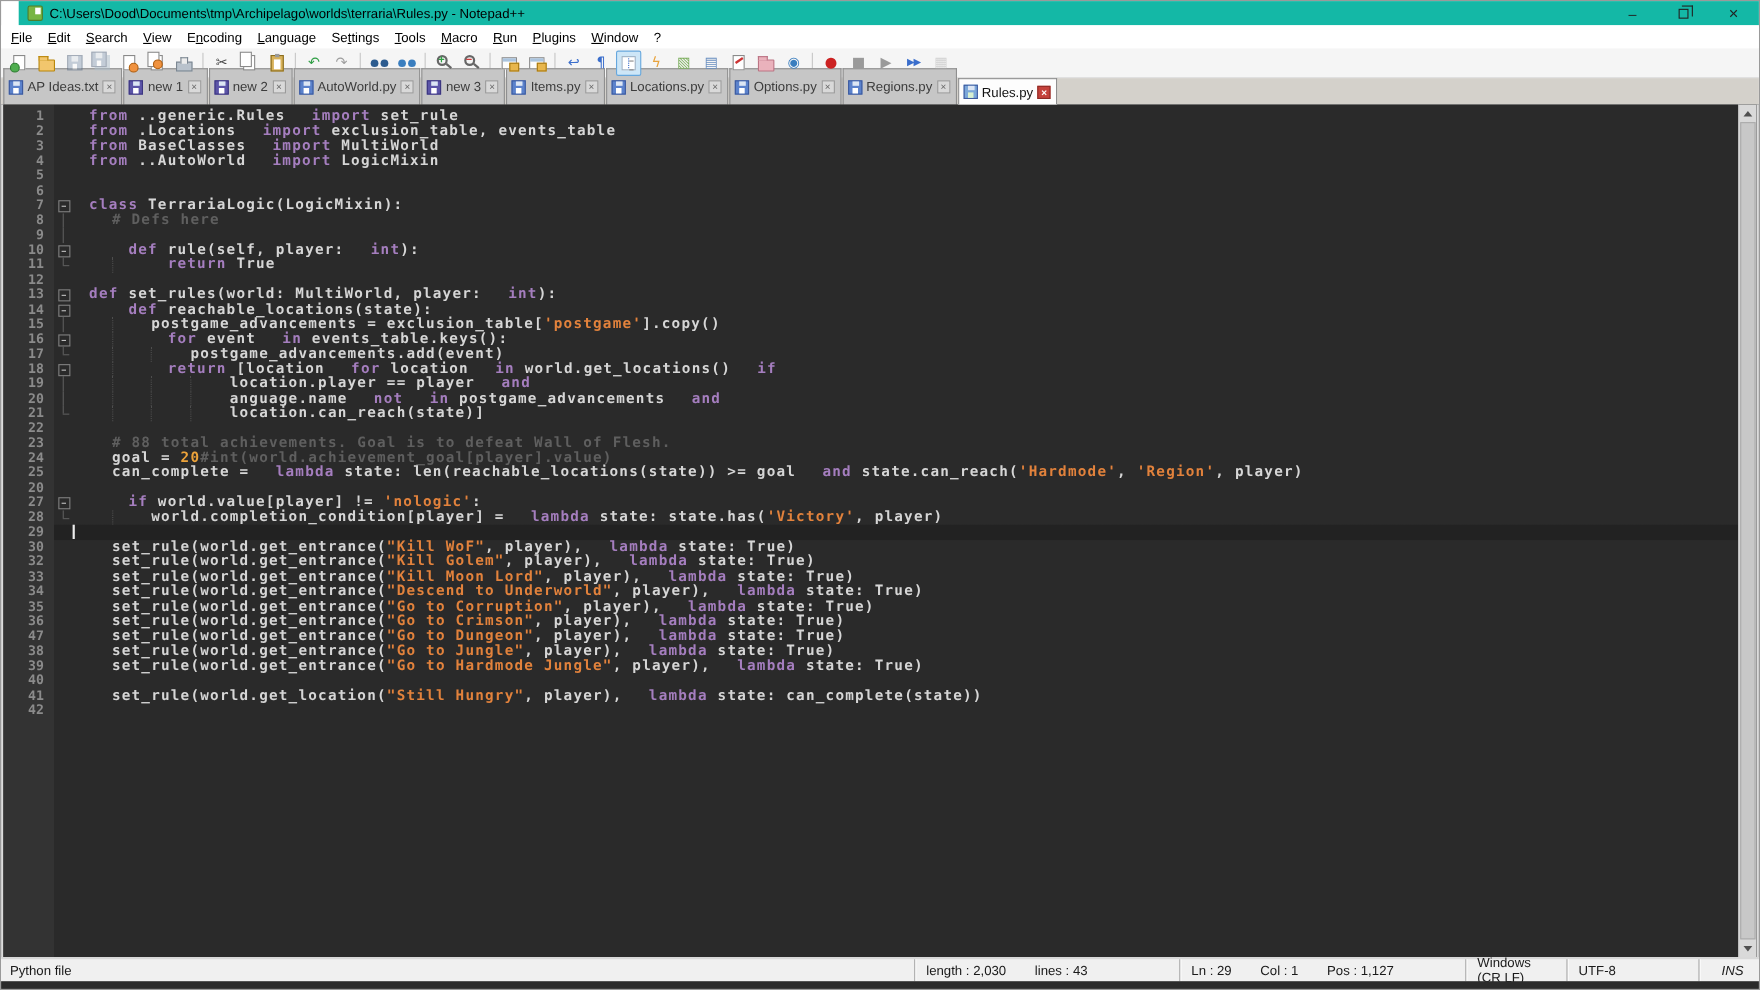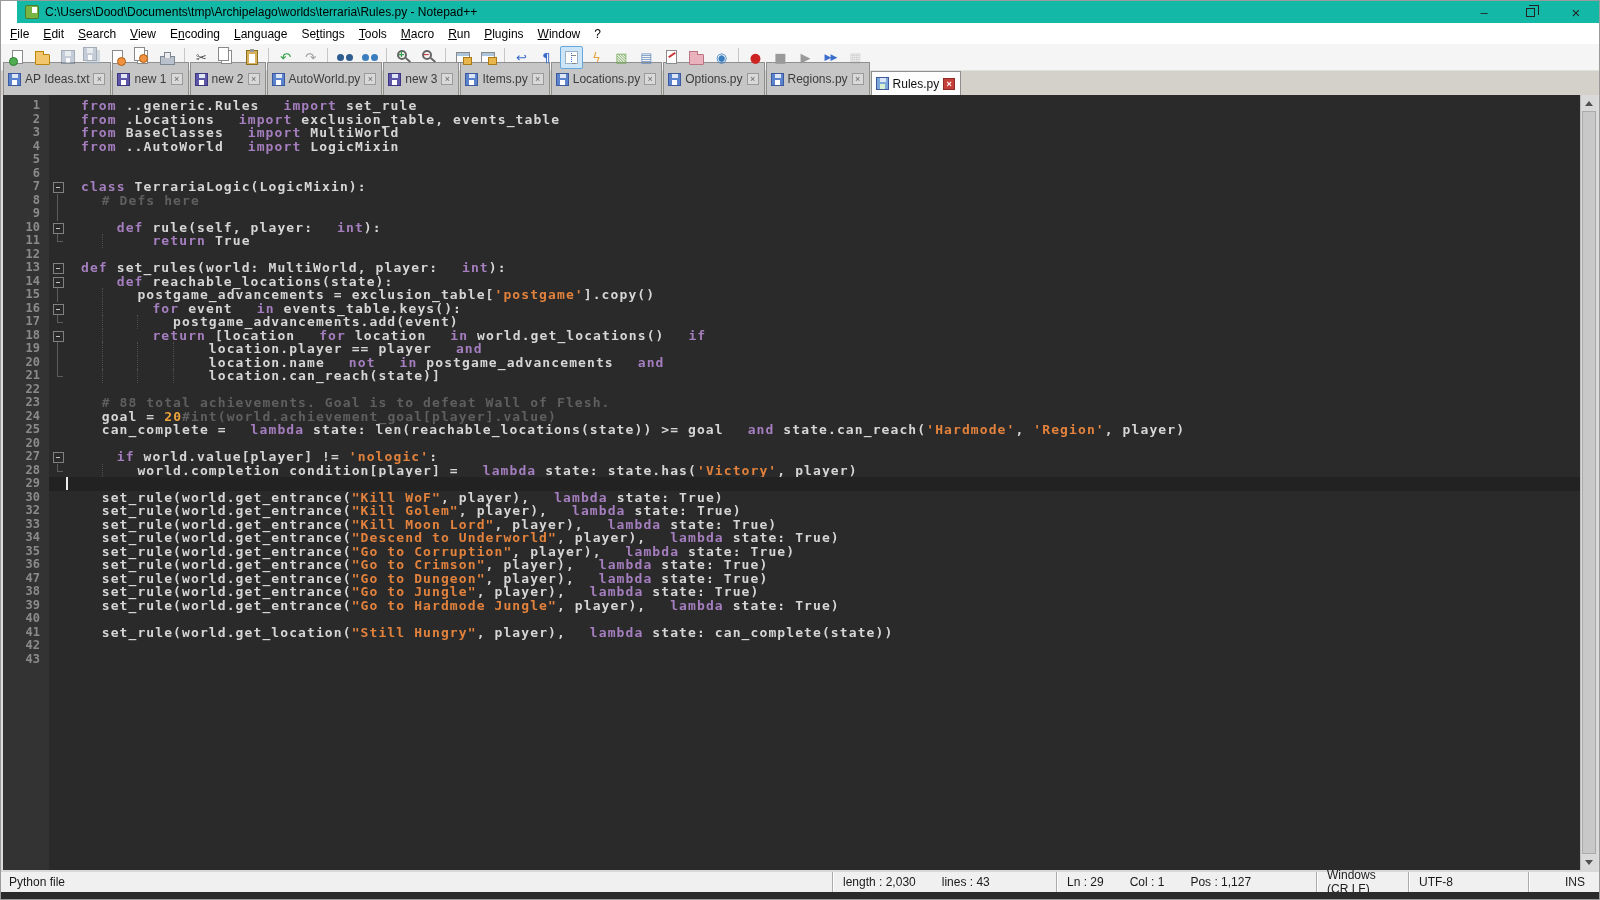--- a/index.html
+++ b/index.html
@@ -96,21 +96,21 @@
   .vsb-btn { position:absolute; left:0; right:0; height:16px; display:flex; align-items:center; justify-content:center; }
   .vsb-btn.up { top:0; } .vsb-btn.down { bottom:0; }
   .arr-up { width:0; height:0; border-left:4px solid transparent; border-right:4px solid transparent; border-bottom:5px solid #505050; }
   .arr-dn { width:0; height:0; border-left:4px solid transparent; border-right:4px solid transparent; border-top:5px solid #505050; }
   .vsb-thumb { position:absolute; left:1px; right:1px; top:16px; bottom:16px; background:#c8c8c8; border:1px solid #aaa; }
 
   
   .statusbar { height:22px; background:#f0f0f0; border-top:2px solid #d8d8d8; display:flex; align-items:center; font-size:12px; color:#1a1a1a; flex:none; }
   .sb-sec { height:100%; display:flex; align-items:center; padding:0 10px; border-left:1px solid #ababab; box-shadow:inset 1px 0 0 #fff; gap:26px; }
   .sb-left { flex:1; border-left:none; box-shadow:none; padding-left:8px; }
-  .sb-len { width:224px; } .sb-pos { width:260px; } .sb-eol { width:92px; } .sb-enc { width:120px; } .sb-ins { width:71px; justify-content:flex-end; padding-right:14px; }
+  .sb-len { width:241px; } .sb-pos { width:260px; } .sb-eol { width:92px; } .sb-enc { width:120px; } .sb-ins { width:55px; justify-content:flex-end; padding-right:14px;font-style:italic; }
   .bottom-strip { height:7px; background:#2b2b2b; flex:none; }
 </style>
 </head>
 <body>
 
 <div class="win">
 
   <div class="titlebar">
     <span class="app-ico"></span>
     <span class="title-text">C:\Users\Dood\Documents\tmp\Archipelago\worlds\terraria\Rules.py - Notepad++</span>
@@ -395,21 +395,21 @@
           <span class="code"><i class="ig" style="left: 35.72px;"></i><span class="d">        </span><span class="k">return</span><span class="d"> [location </span><span class="k">for</span><span class="d"> location </span><span class="k">in</span><span class="d"> world.get_locations() </span><span class="k">if</span></span>
         </div>
         <div class="row">
           <span class="ln">19</span>
           <span class="fm fm-v"></span>
           <span class="code"><i class="ig" style="left: 35.72px;"></i><i class="ig" style="left: 71.44px;"></i><i class="ig" style="left: 107.16px;"></i><span class="d">                location.player == player </span><span class="k">and</span></span>
         </div>
         <div class="row">
           <span class="ln">20</span>
           <span class="fm fm-v"></span>
-          <span class="code"><i class="ig" style="left: 35.72px;"></i><i class="ig" style="left: 71.44px;"></i><i class="ig" style="left: 107.16px;"></i><span class="d">                location.name </span><span class="k">not</span><span class="d"> </span><span class="k">in</span><span class="d"> postgame_advancements </span><span class="k">and</span></span>
+          <span class="code"><i class="ig" style="left: 35.72px;"></i><i class="ig" style="left: 71.44px;"></i><i class="ig" style="left: 107.16px;"></i><span class="d">                anguage.name </span><span class="k">not</span><span class="d"> </span><span class="k">in</span><span class="d"> postgame_advancements </span><span class="k">and</span></span>
         </div>
         <div class="row">
           <span class="ln">21</span>
           <span class="fm fm-e"></span>
           <span class="code"><i class="ig" style="left: 35.72px;"></i><i class="ig" style="left: 71.44px;"></i><i class="ig" style="left: 107.16px;"></i><span class="d">                location.can_reach(state)]</span></span>
         </div>
         <div class="row">
           <span class="ln">22</span>
           <span class="fm "></span>
           <span class="code"></span>
@@ -499,25 +499,20 @@
           <span class="fm "></span>
           <span class="code"></span>
         </div>
         <div class="row">
           <span class="ln">41</span>
           <span class="fm "></span>
           <span class="code"><span class="d">    set_rule(world.get_location(</span><span class="s">"Still Hungry"</span><span class="d">, player), </span><span class="k">lambda</span><span class="d"> state: can_complete(state))</span></span>
         </div>
         <div class="row">
           <span class="ln">42</span>
-          <span class="fm "></span>
-          <span class="code"></span>
-        </div>
-        <div class="row">
-          <span class="ln">43</span>
           <span class="fm "></span>
           <span class="code"></span>
         </div>
       </div>
     <div class="vsb">
       <div class="vsb-btn up">
           <span class="arr-up"></span>
         </div>
       <div class="vsb-thumb"></div>
       <div class="vsb-btn down">

